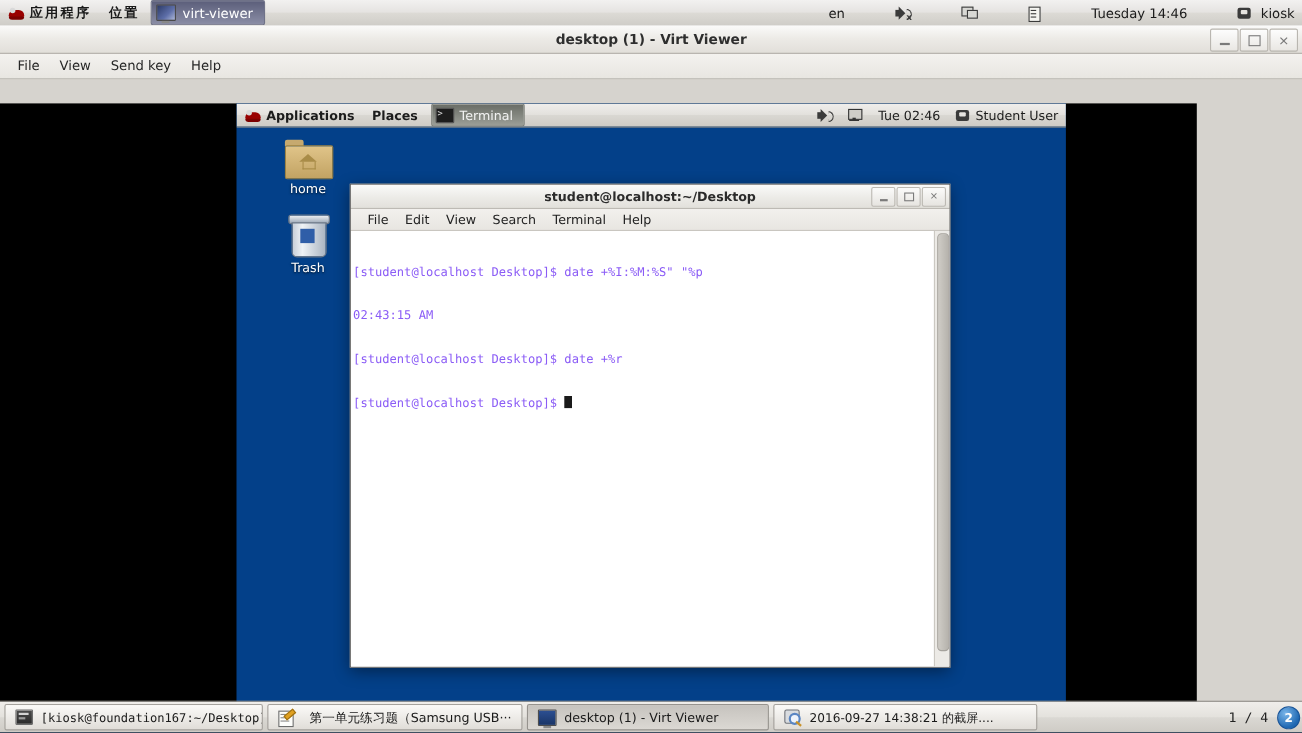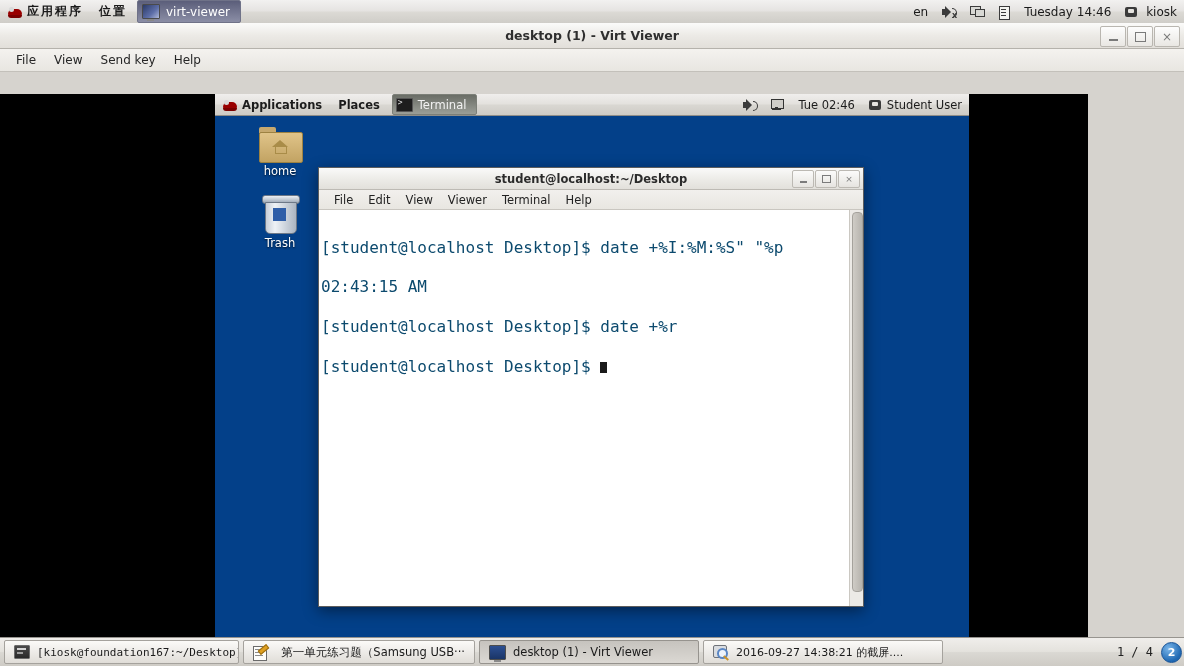--- a/index.html
+++ b/index.html
@@ -49,21 +49,21 @@
     color:#ffffff;
   }
   .mini-screen{
     width:16px;height:13px;border:1px solid #4a4a4a;border-radius:1px;
     background:linear-gradient(135deg,#2b3a67 0%,#5d6ea8 60%,#aeb8d8 100%);
     position:relative;flex:none;
   }
   .mini-screen:after{
     content:"";position:absolute;left:4px;bottom:-3px;width:7px;height:2px;background:#888;
   }
-  .host-right-text{padding:0 7px;white-space:nowrap;}
+  .host-right-text{padding:0 7px;white-space:nowrap;margin-left:32px;}
   .ico{display:inline-block;vertical-align:middle;}
   .spk{position:relative;width:14px;height:12px;}
   .spk .body{position:absolute;left:0;top:3px;width:4px;height:6px;background:#3b3b3b;}
   .spk .cone{position:absolute;left:3px;top:0;width:0;height:0;border-style:solid;border-width:6px 0 6px 6px;border-color:transparent transparent transparent #3b3b3b;}
   .spk .wave{position:absolute;left:10px;top:2px;width:4px;height:8px;border:1.5px solid #3b3b3b;border-left:none;border-radius:0 6px 6px 0;}
   .spk .xmark{position:absolute;right:-1px;bottom:-2px;font-size:8px;color:#3b3b3b;line-height:8px;font-weight:bold;}
   .net{position:relative;width:15px;height:12px;}
   .net .m1{position:absolute;left:0;top:0;width:9px;height:7px;border:1.5px solid #3b3b3b;background:#d8d8d4;}
   .net .m2{position:absolute;right:0;bottom:1px;width:8px;height:6px;border:1.5px solid #3b3b3b;background:#d8d8d4;}
   .clip{position:relative;width:11px;height:13px;}
@@ -196,21 +196,21 @@
     display:flex;align-items:center;padding-left:8px;gap:1px;
     font-size:11.5px;color:#222;
   }
   .gterm-menu .mi{padding:1px 7px;}
   .gterm-body{
     flex:1;display:flex;background:#ffffff;position:relative;overflow:hidden;
   }
   .gterm-text{
     flex:1;padding:4px 4px 0 2px;
     font-family:"DejaVu Sans Mono","Liberation Mono",monospace;
-    font-size:16px;line-height:13.3px;color:#0c4a6e;
+    font-size:11px;line-height:13.3px;color:#8b5cf6;
     white-space:pre;
   }
   .cursor-block{display:inline-block;width:7px;height:11px;background:#1a1a1a;vertical-align:-1px;}
   .gterm-scroll{
     width:13px;flex:none;background:#eceae6;border-left:1px solid #cbc8c2;
     position:relative;
   }
   .gterm-scroll .thumb{
     position:absolute;left:2px;top:2px;width:9px;height:calc(100% - 18px);
     background:linear-gradient(to right,#cfccc6,#b6b3ad);
@@ -437,21 +437,21 @@
               <div class="gwbtn">
                   <span class="max"></span>
                 </div>
               <div class="gwbtn">×</div>
             </div>
           </div>
           <div class="gterm-menu">
             <div class="mi">File</div>
             <div class="mi">Edit</div>
             <div class="mi">View</div>
-            <div class="mi">Viewer</div>
+            <div class="mi">Search</div>
             <div class="mi">Terminal</div>
             <div class="mi">Help</div>
           </div>
           <div class="gterm-body">
             <div class="gterm-text">
               <div>[student@localhost Desktop]$ date +%I:%M:%S" "%p</div>
               <div>02:43:15 AM</div>
               <div>[student@localhost Desktop]$ date +%r</div>
               <div><span>[student@localhost Desktop]$ </span><span class="cursor-block"></span></div>
             </div>

